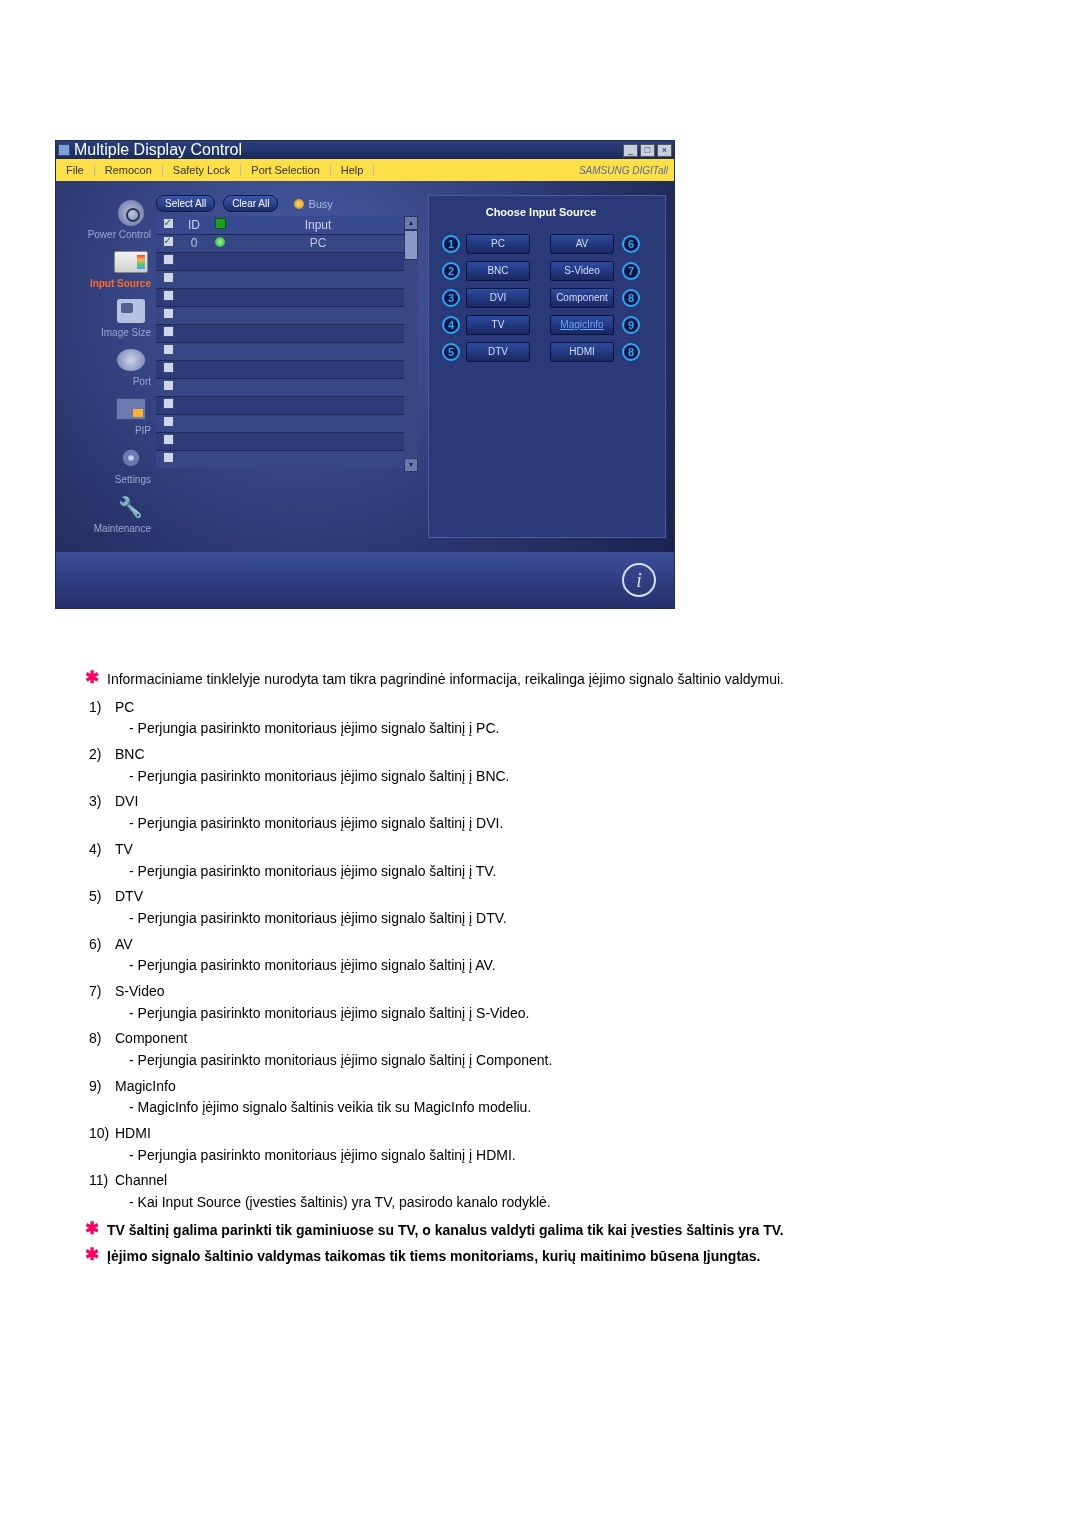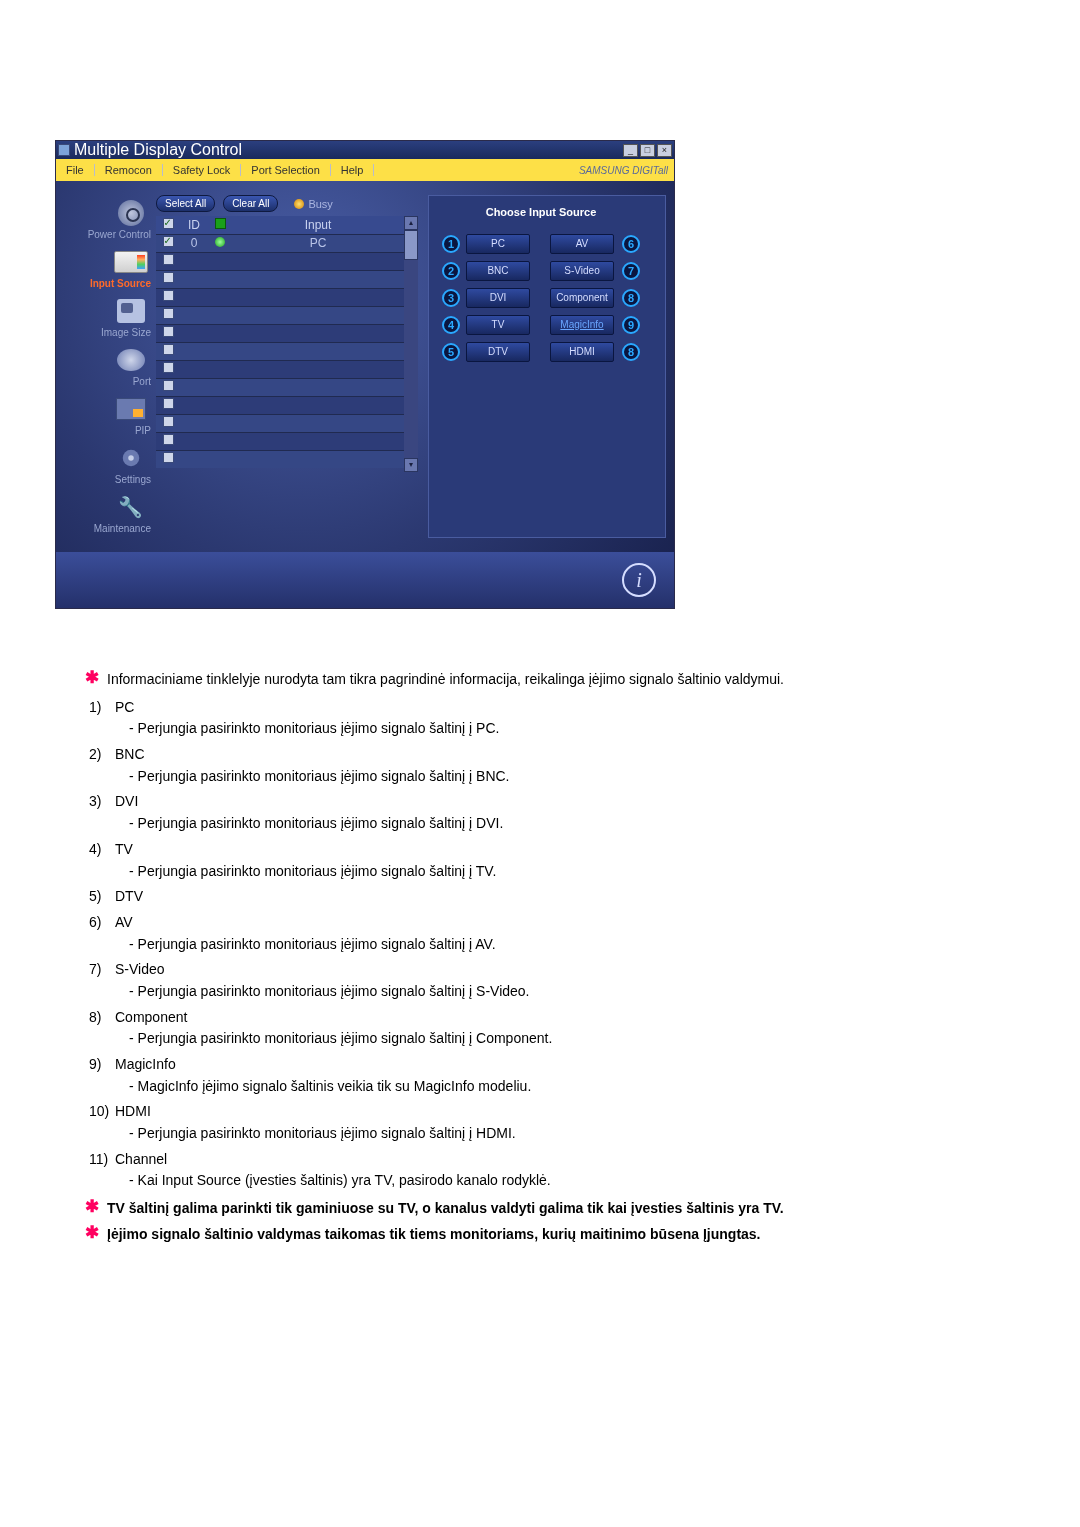--- a/index.html
+++ b/index.html
@@ -368,20 +368,21 @@
         <div class="n">4)</div>
         <div class="body">
           <div>TV</div>
           <div class="desc">- Perjungia pasirinkto monitoriaus įėjimo signalo šaltinį į TV.</div>
         </div>
       </div>
       <div class="num-item">
         <div class="n">5)</div>
         <div class="body">
           <div>DTV</div>
+          <div class="desc">- Perjungia pasirinkto monitoriaus įėjimo signalo šaltinį į DTV.</div>
         </div>
       </div>
       <div class="num-item">
         <div class="n">6)</div>
         <div class="body">
           <div>AV</div>
           <div class="desc">- Perjungia pasirinkto monitoriaus įėjimo signalo šaltinį į AV.</div>
         </div>
       </div>
       <div class="num-item">

